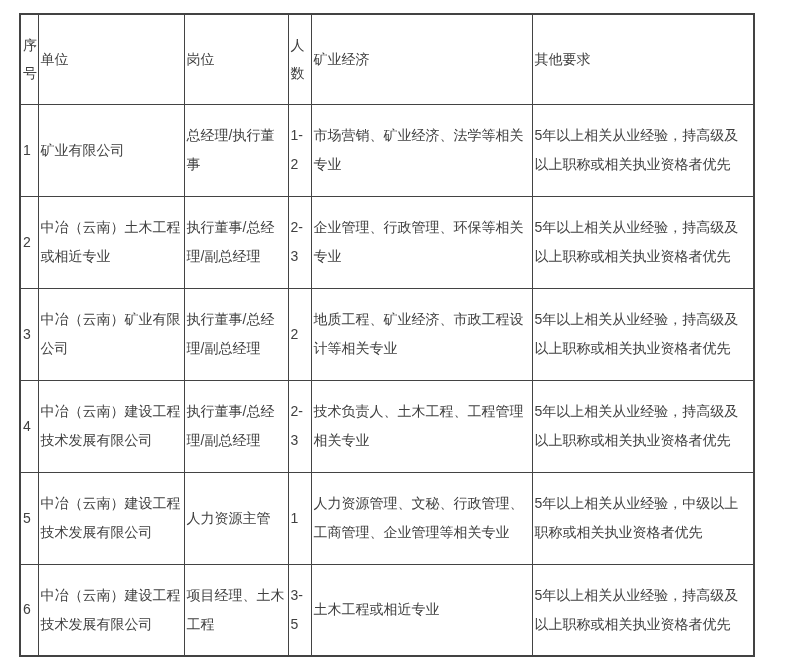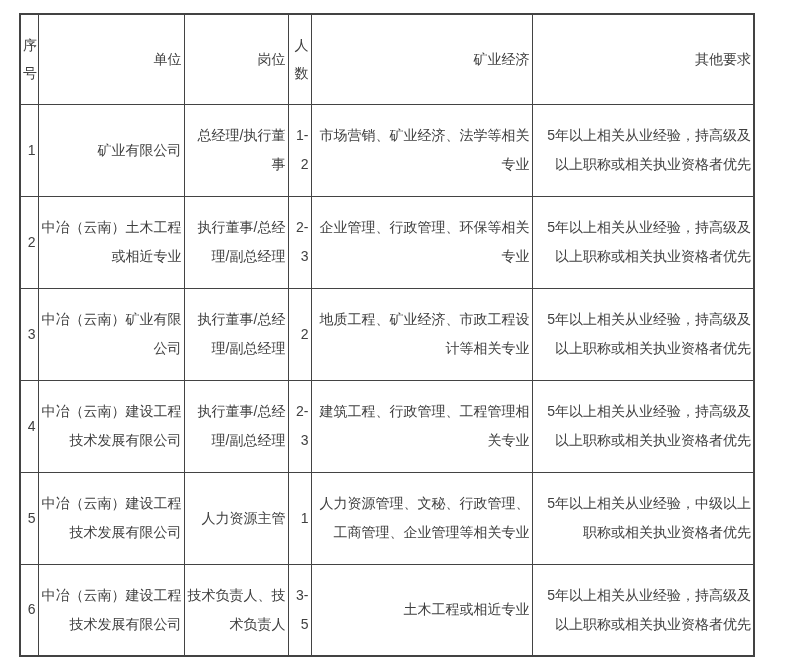--- a/index.html
+++ b/index.html
@@ -17,21 +17,21 @@
     width: 734px;
     border: 2px solid #434343;
     color: #404040;
     font-size: 14px;
     line-height: 2.05;
   }
   .recruit-table th,
   .recruit-table td {
     border: 1px solid #434343;
     padding: 0 2px;
-    text-align: right;
+    text-align: left;
     vertical-align: middle;
     font-weight: normal;
     word-break: break-all;
     overflow-wrap: break-word;
     margin-top: 44px;
   }
   .recruit-table thead tr { height: 90px; }
   .recruit-table tbody tr { height: 92px; }
   col.c-index  { width: 18px; }
   col.c-unit   { width: 146px; }
@@ -85,33 +85,33 @@
       <td>执行董事/总经理/副总经理</td>
       <td>2</td>
       <td>地质工程、矿业经济、市政工程设计等相关专业</td>
       <td>5年以上相关从业经验，持高级及以上职称或相关执业资格者优先</td>
     </tr>
     <tr>
       <td>4</td>
       <td>中冶（云南）建设工程技术发展有限公司</td>
       <td>执行董事/总经理/副总经理</td>
       <td>2-3</td>
-      <td>建筑工程、行政管理、工程管理相关专业</td>
+      <td>技术负责人、土木工程、工程管理相关专业</td>
       <td>5年以上相关从业经验，持高级及以上职称或相关执业资格者优先</td>
     </tr>
     <tr>
       <td>5</td>
       <td>中冶（云南）建设工程技术发展有限公司</td>
       <td>人力资源主管</td>
       <td>1</td>
       <td>人力资源管理、文秘、行政管理、工商管理、企业管理等相关专业</td>
       <td>5年以上相关从业经验，中级以上职称或相关执业资格者优先</td>
     </tr>
     <tr>
       <td>6</td>
       <td>中冶（云南）建设工程技术发展有限公司</td>
-      <td>技术负责人、技术负责人</td>
+      <td>项目经理、土木工程</td>
       <td>3-5</td>
       <td>土木工程或相近专业</td>
       <td>5年以上相关从业经验，持高级及以上职称或相关执业资格者优先</td>
     </tr>
   </tbody>
 </table>
 
 </body></html>

